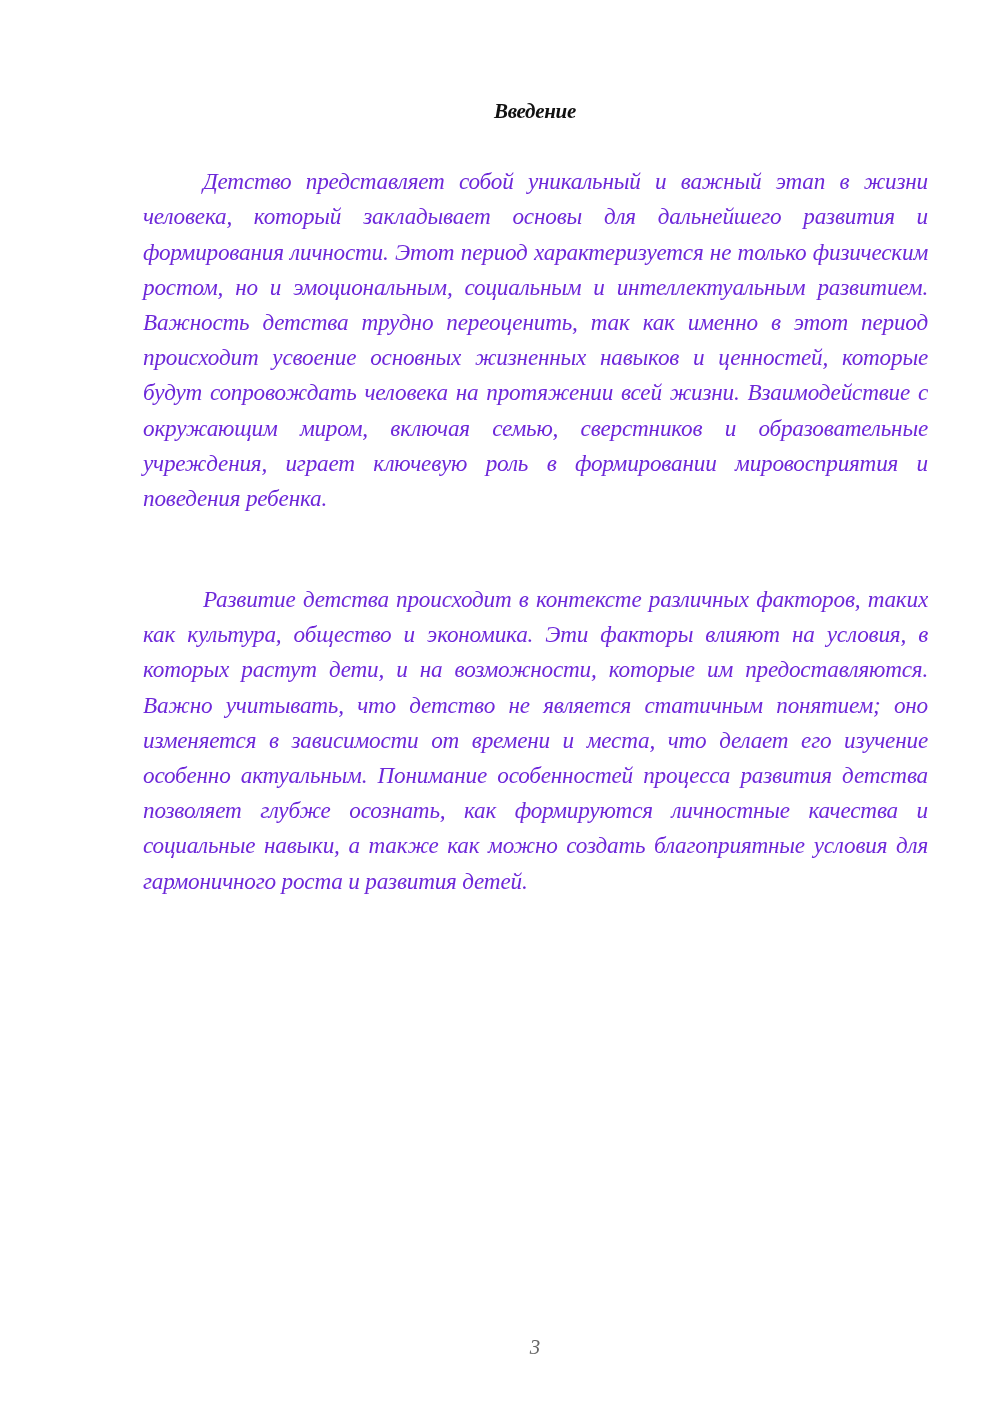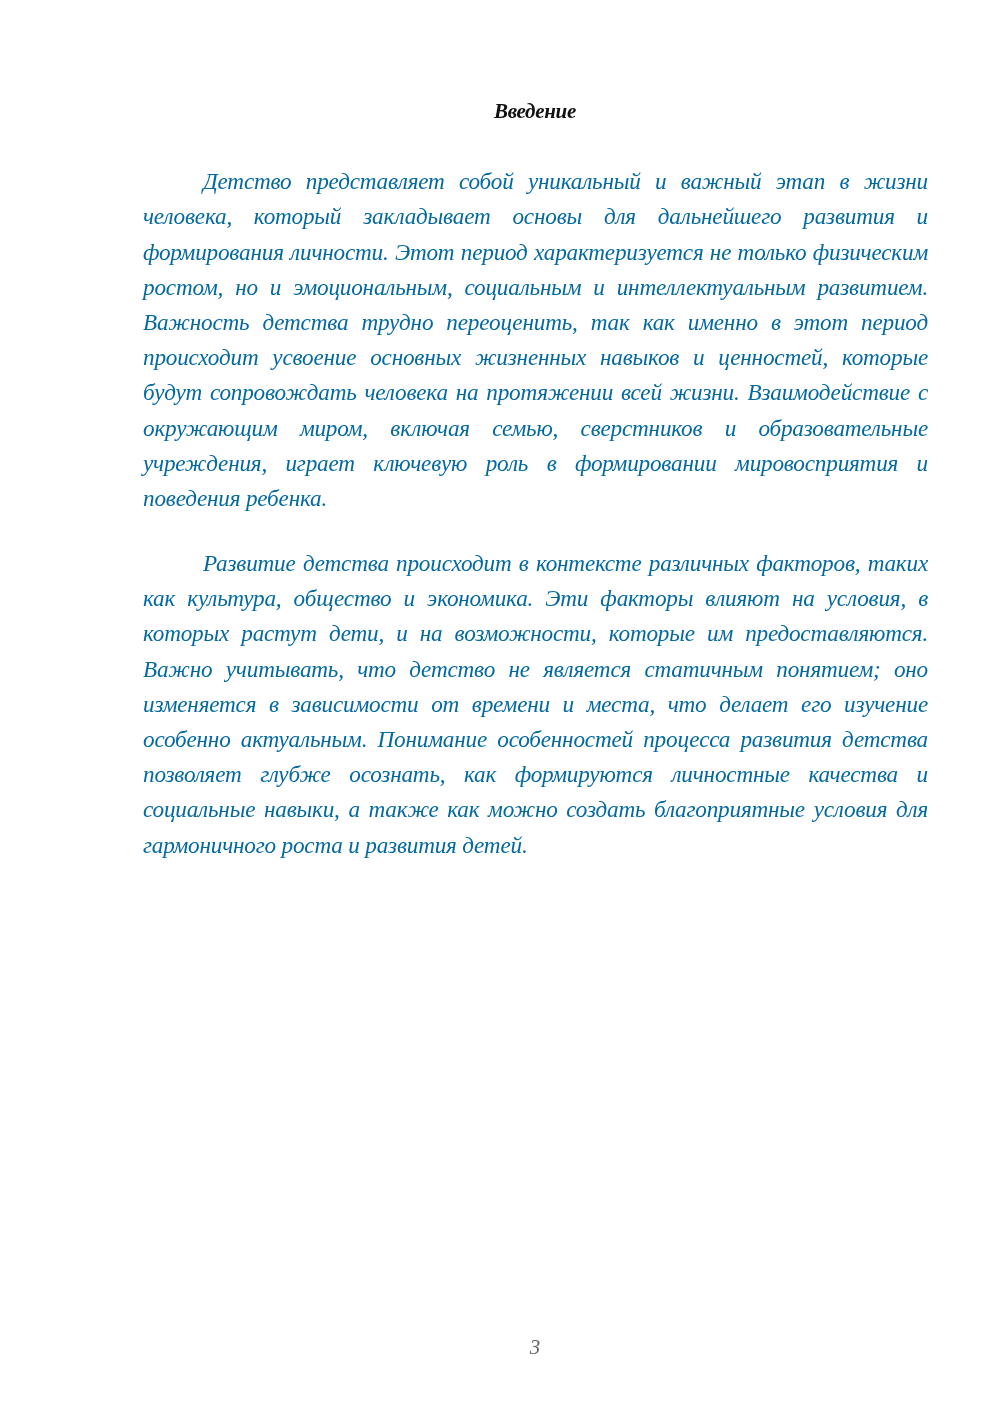--- a/index.html
+++ b/index.html
@@ -36,25 +36,25 @@
       color: #111;
     }
     .paragraph {
       position: absolute;
       left: 143px;
       width: 785px;
       font-size: 23.2px;
       line-height: 35.2px;
       text-align: justify;
       text-indent: 60px;
-      color: #0369a1;
+      color: #6d28d9;
       letter-spacing: -0.2px;
     }
     .p1 { top: 141px; }
-    .p2 { top: 508px; margin-top: 38px; }
+    .p2 { top: 544px; margin-top: 38px; }
     .page-number {
       position: absolute;
       top: 1333px;
       left: 0;
       width: 1070px;
       text-align: center;
       font-size: 21px;
       line-height: 28px;
       color: #666;
     }

